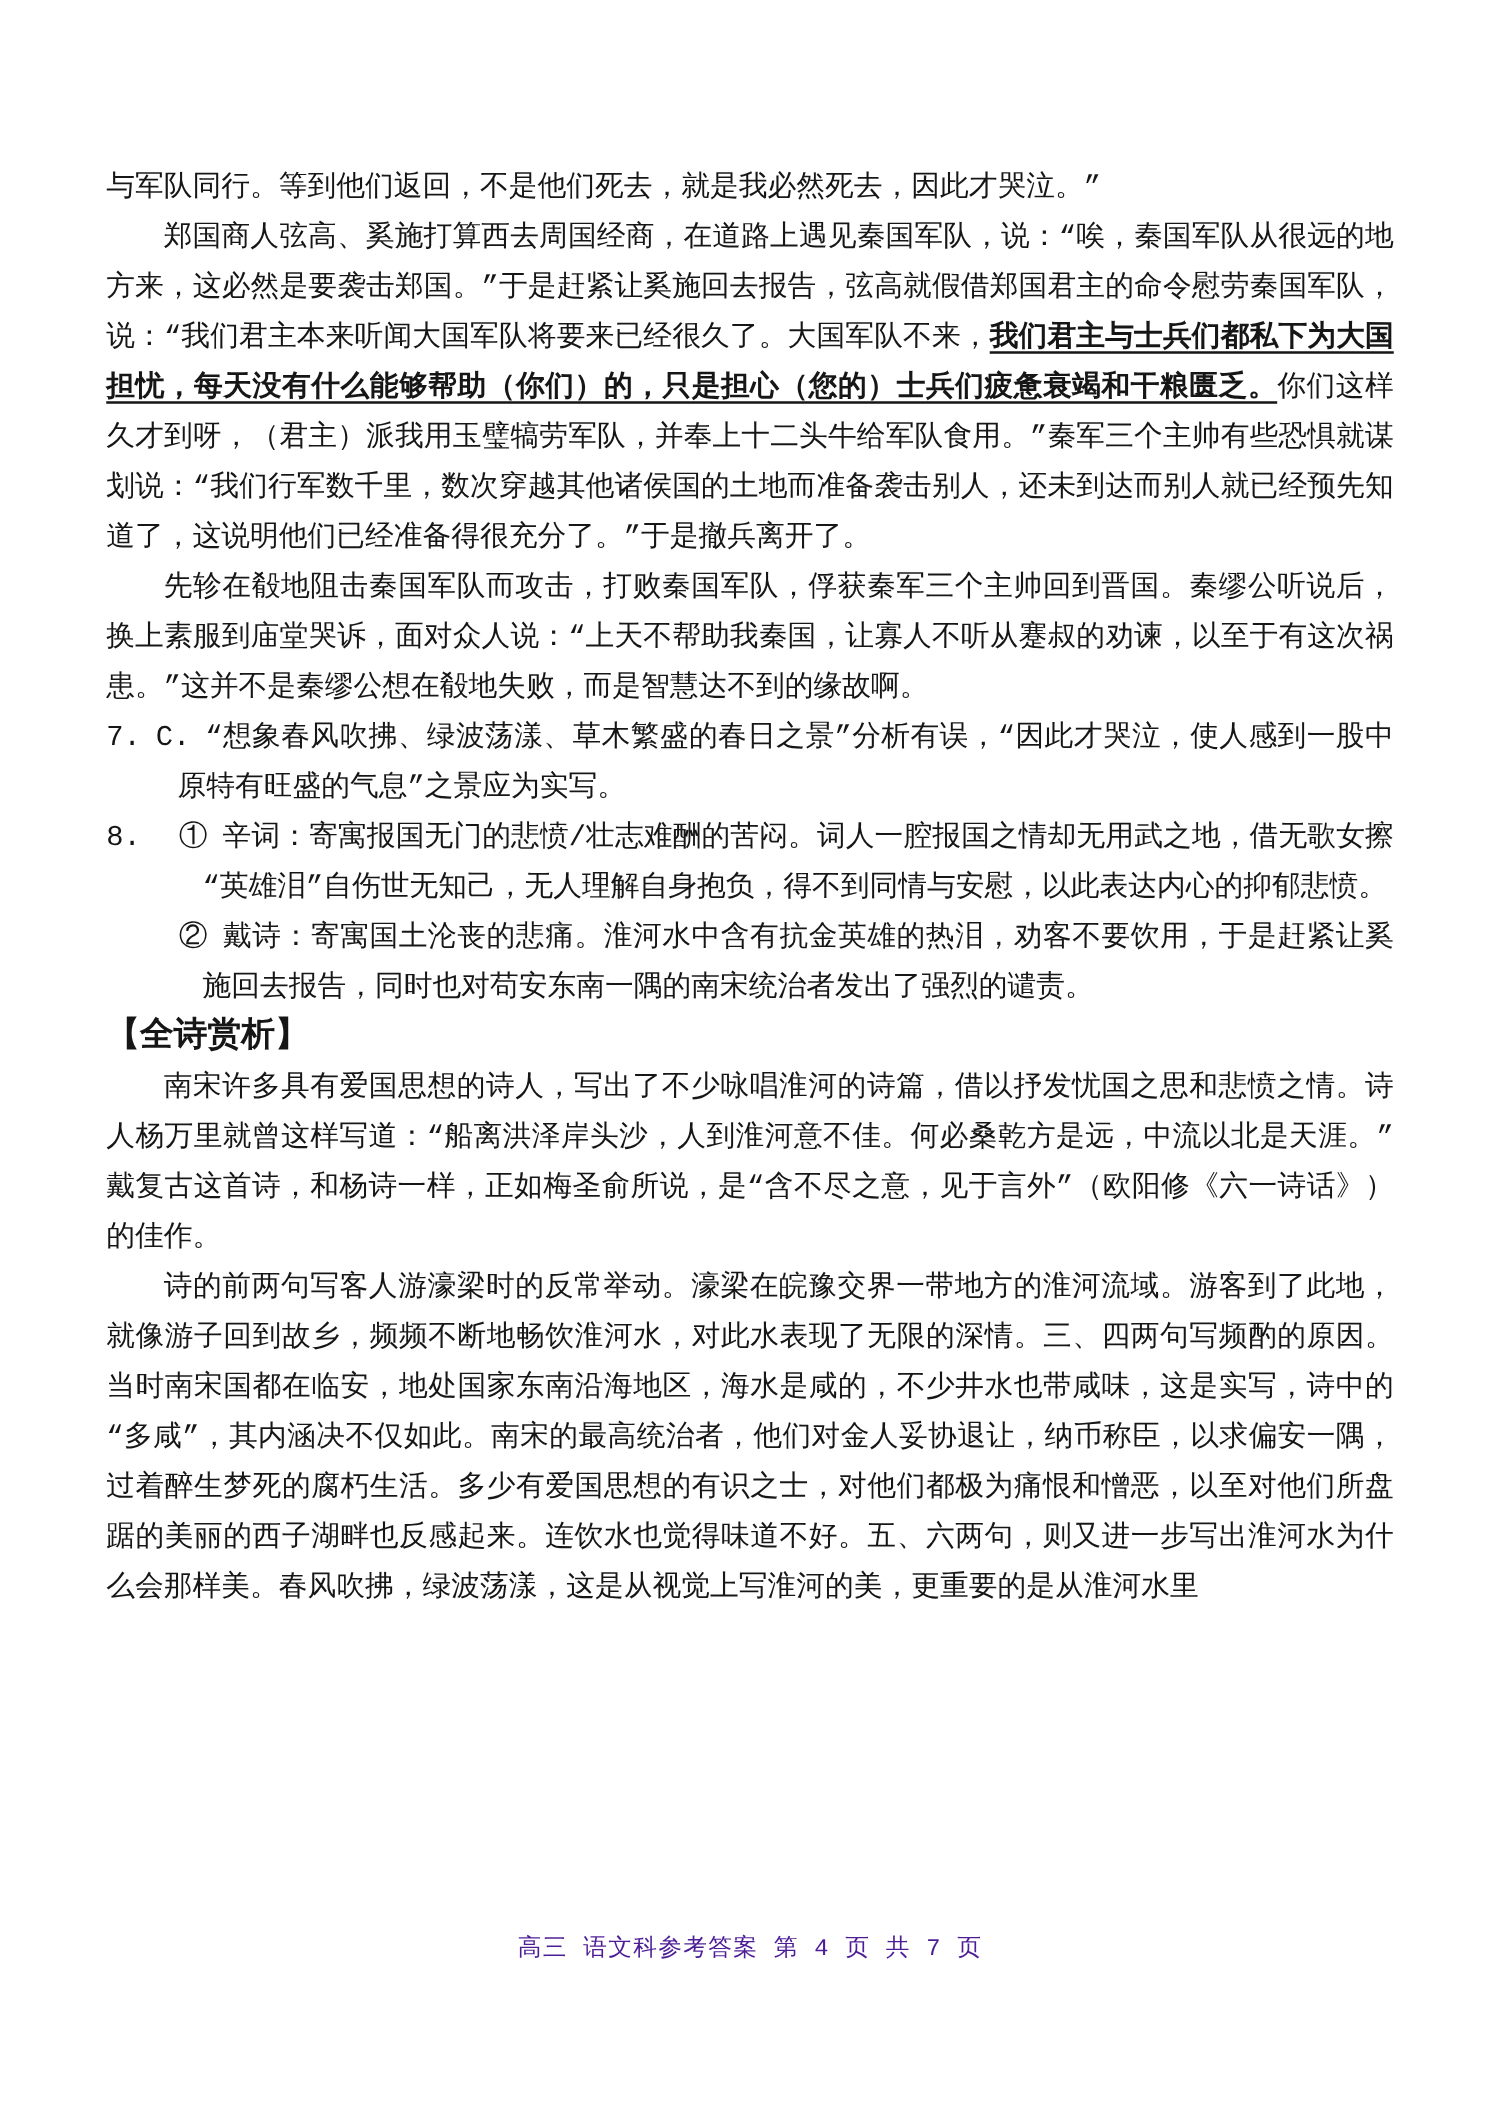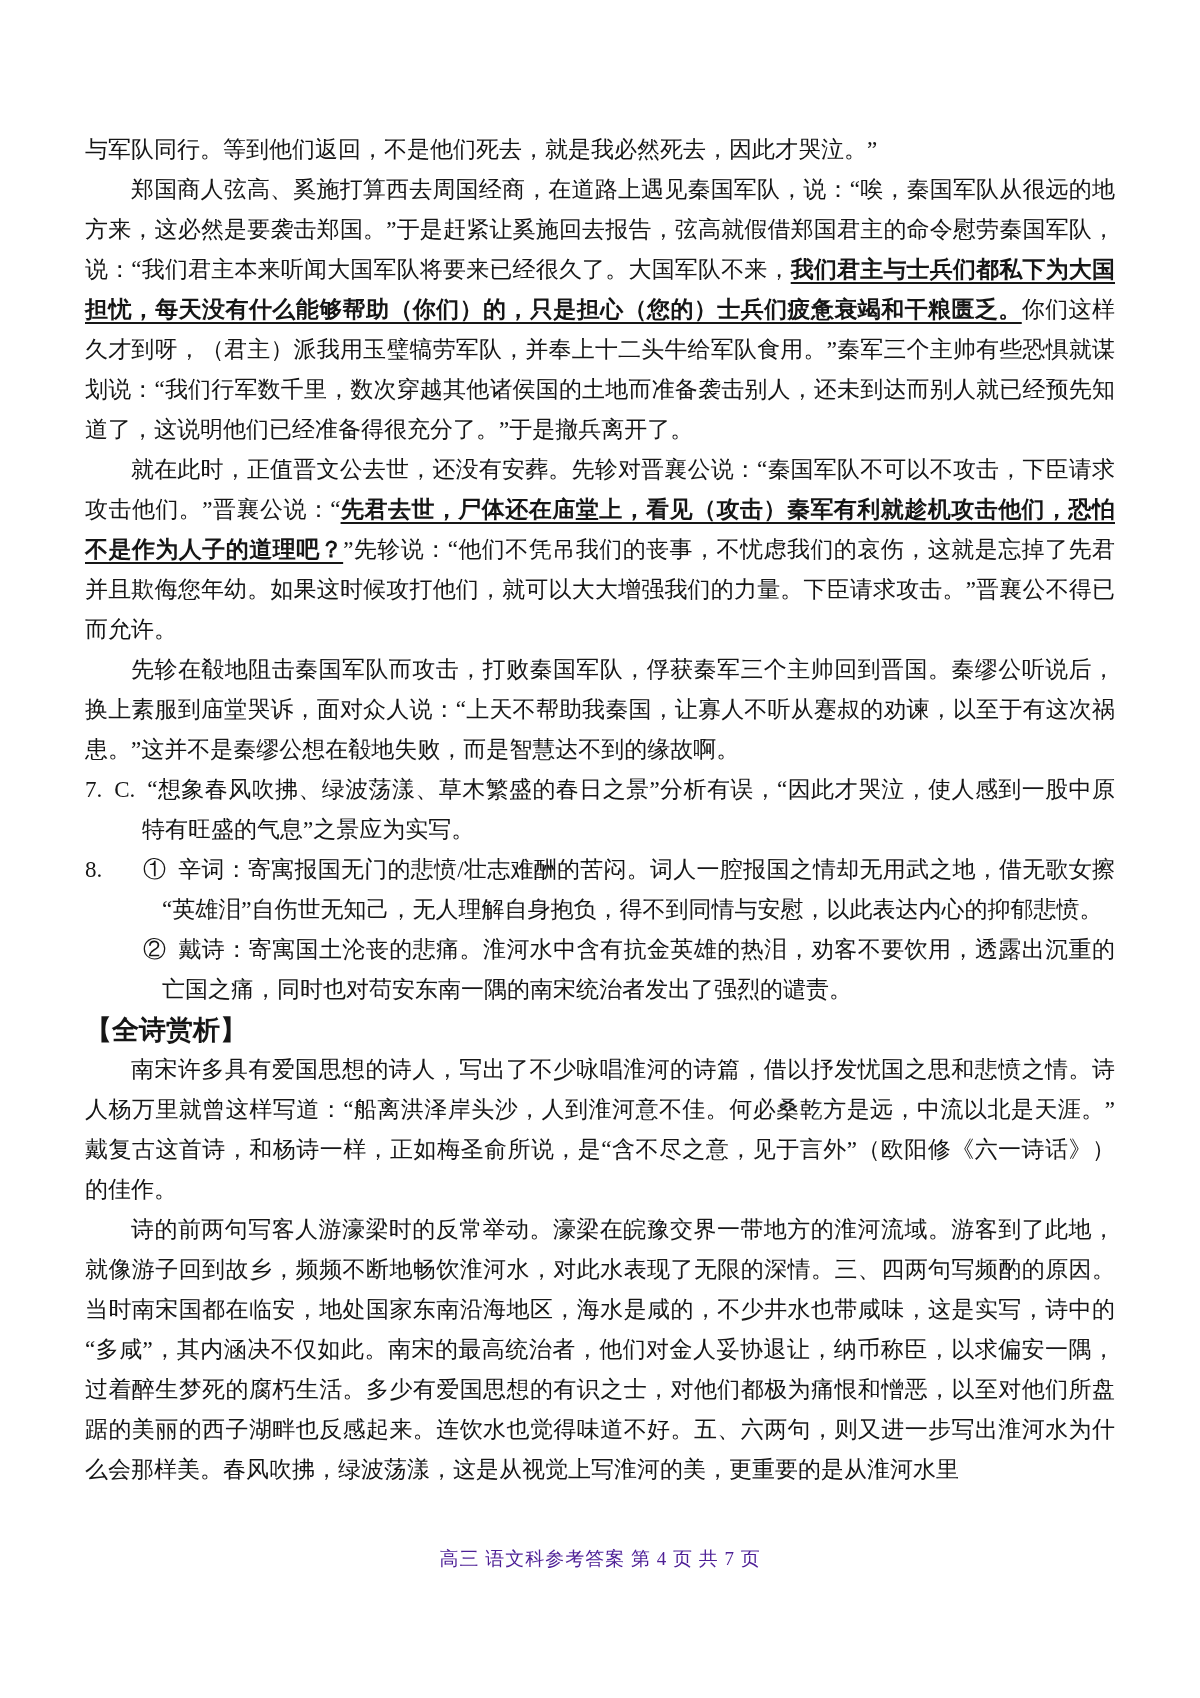--- a/index.html
+++ b/index.html
@@ -6,21 +6,21 @@
     margin: 0;
     padding: 0;
     background: #ffffff;
   }
   .page {
     position: relative;
     width: 1200px;
     height: 1698px;
     background: #ffffff;
     overflow: hidden;
-    font-family: Liberation Serif, serif;
+    font-family: Liberation Mono, monospace;
     color: #161616;
   }
   .content {
     position: absolute;
     left: 85px;
     top: 130px;
     width: 1030px;
     font-size: 23px;
     line-height: 40px;
     text-align: justify;
@@ -73,35 +73,34 @@
 </style>
 </head>
 <body>
 
 <div class="page">
   <main class="content">
 
     <section>
         <div class="para"><span>与军队同行。等到他们返回，不是他们死去，就是我必然死去，因此才哭泣。”</span></div>
         <div class="para indent"><span>郑国商人弦高、奚施打算西去周国经商，在道路上遇见秦国军队，说：“唉，秦国军队从很远的地方来，这必然是要袭击郑国。”于是赶紧让奚施回去报告，弦高就假借郑国君主的命令慰劳秦国军队，说：“我们君主本来听闻大国军队将要来已经很久了。大国军队不来，</span><span class="bu">我们君主与士兵们都私下为大国担忧，每天没有什么能够帮助（你们）的，只是担心（您的）士兵们疲惫衰竭和干粮匮乏。</span><span>你们这样久才到呀，（君主）派我用玉璧犒劳军队，并奉上十二头牛给军队食用。”秦军三个主帅有些恐惧就谋划说：“我们行军数千里，数次穿越其他诸侯国的土地而准备袭击别人，还未到达而别人就已经预先知道了，这说明他们已经准备得很充分了。”于是撤兵离开了。</span></div>
-        <div class="para indent"><span>就在此时，正值晋文公去世，还没有安葬。先轸对晋襄公说：“秦国军队不可以不攻击，下臣请求攻击他们。”晋襄公说：“</span><span class="bu">先君去世，尸体还在庙堂上，看见（攻击）秦军有利就趁机攻击他们，恐怕不是作为人子的道理吧？</span><span>”先轸说：“他们不凭吊我们的丧事，不忧虑我们的哀伤，这就是忘掉了先君并且欺侮您年幼。如果这时候攻打他们，就可以大大增强我们的力量。下臣请求攻击。”晋襄公不得已而允许。</span></div>
         <div class="para indent"><span>先轸在殽地阻击秦国军队而攻击，打败秦国军队，俘获秦军三个主帅回到晋国。秦缪公听说后，换上素服到庙堂哭诉，面对众人说：“上天不帮助我秦国，让寡人不听从蹇叔的劝谏，以至于有这次祸患。”这并不是秦缪公想在殽地失败，而是智慧达不到的缘故啊。</span></div>
       </section>
 
     <div class="item hang14">
       <span class="num">7.</span><span class="num">C.</span><span>“想象春风吹拂、绿波荡漾、草木繁盛的春日之景”分析有误，“因此才哭泣，使人感到一股中原特有旺盛的气息”之景应为实写。</span>
     </div>
 
     <div class="item q15">
       <span class="q15num">8.</span>
       <div class="sub">
         <span class="marker">①</span><span>辛词：寄寓报国无门的悲愤/壮志难酬的苦闷。词人一腔报国之情却无用武之地，借无歌女擦“英雄泪”自伤世无知己，无人理解自身抱负，得不到同情与安慰，以此表达内心的抑郁悲愤。</span>
       </div>
       <div class="sub">
-        <span class="marker">②</span><span>戴诗：寄寓国土沦丧的悲痛。淮河水中含有抗金英雄的热泪，劝客不要饮用，透露出沉重的亡国之痛，同时也对苟安东南一隅的南宋统治者发出了强烈的谴责。</span>
+        <span class="marker">②</span><span>戴诗：寄寓国土沦丧的悲痛。淮河水中含有抗金英雄的热泪，劝客不要饮用，于是赶紧让奚施回去报告，同时也对苟安东南一隅的南宋统治者发出了强烈的谴责。</span>
       </div>
     </div>
 
     <h2 class="section-header">【全诗赏析】</h2>
 
     <section>
         <div class="para indent"><span>南宋许多具有爱国思想的诗人，写出了不少咏唱淮河的诗篇，借以抒发忧国之思和悲愤之情。诗人杨万里就曾这样写道：“船离洪泽岸头沙，人到淮河意不佳。何必桑乾方是远，中流以北是天涯。”戴复古这首诗，和杨诗一样，正如梅圣俞所说，是“含不尽之意，见于言外”（欧阳修《六一诗话》）的佳作。</span></div>
         <div class="para indent"><span>诗的前两句写客人游濠梁时的反常举动。濠梁在皖豫交界一带地方的淮河流域。游客到了此地，就像游子回到故乡，频频不断地畅饮淮河水，对此水表现了无限的深情。三、四两句写频酌的原因。当时南宋国都在临安，地处国家东南沿海地区，海水是咸的，不少井水也带咸味，这是实写，诗中的“多咸”，其内涵决不仅如此。南宋的最高统治者，他们对金人妥协退让，纳币称臣，以求偏安一隅，过着醉生梦死的腐朽生活。多少有爱国思想的有识之士，对他们都极为痛恨和憎恶，以至对他们所盘踞的美丽的西子湖畔也反感起来。连饮水也觉得味道不好。五、六两句，则又进一步写出淮河水为什么会那样美。春风吹拂，绿波荡漾，这是从视觉上写淮河的美，更重要的是从淮河水里</span></div>
       </section>
 

